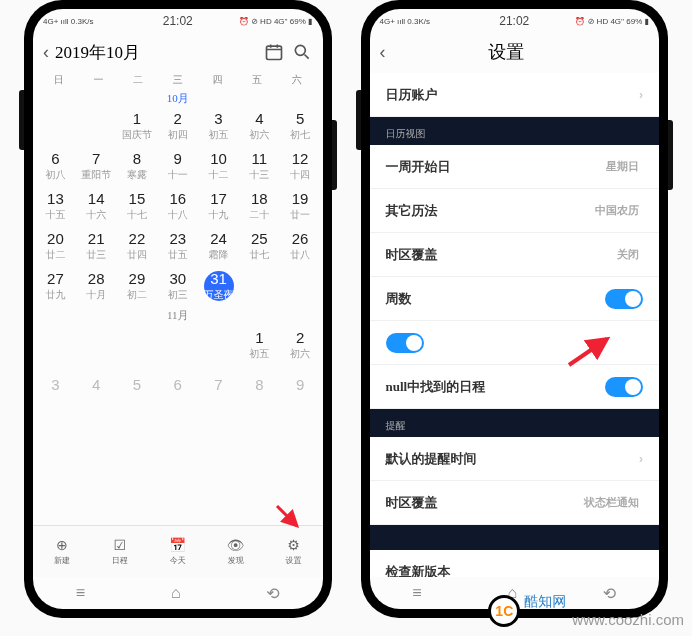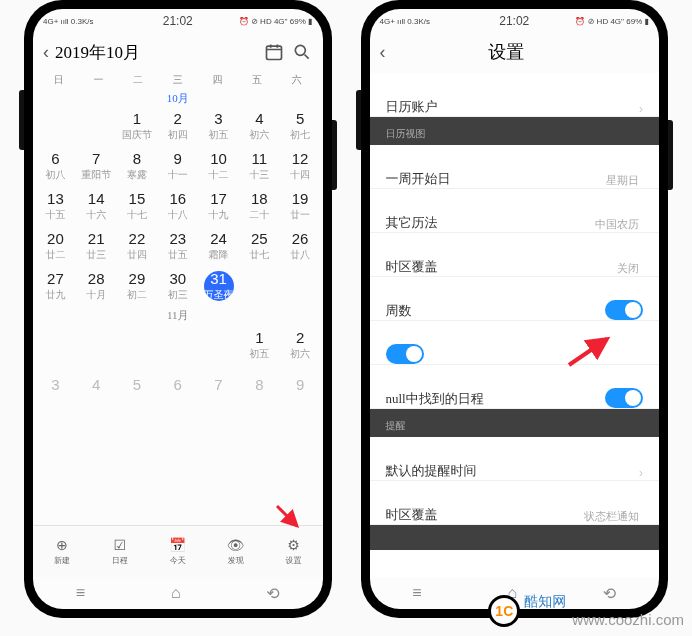--- a/index.html
+++ b/index.html
@@ -104,27 +104,28 @@
 
   
   .arrow {
     position: absolute;
     pointer-events: none;
   }
   .arrow svg { overflow: visible; }
 
   
   .list { flex:1; overflow:hidden; }
-  .group-title { font-size:10px; color:#aaa; padding: 10px 16px 4px; font-family:"STKaiti","KaiTi",serif; background:#404040; }
+  .group-title { font-size:10px; color:#aaa; padding: 10px 16px 4px; font-family:"STKaiti","KaiTi",serif; background:#0f172a; }
   .row {
     height: 44px;
-    display:flex; align-items:flex-end;
+    display:flex; align-items:center;
     padding: 0 16px;
     background:#fff;
     border-bottom: 1px solid #f0f0f0;
+    font-weight: bold;
   }
   .row .label { flex:1; font-size:13px; font-family:"STKaiti","KaiTi",serif; color:#333; }
   .row .value { font-size:11px; color:#aaa; font-family:"STKaiti","KaiTi",serif; margin-right:4px; }
   .row .chev  { color:#ccc; font-size:12px; }
   .toggle {
     width: 38px; height: 20px; border-radius: 10px;
     position: relative;
   }
   .toggle.on  { background:#1a95ff; }
   .toggle::after {

